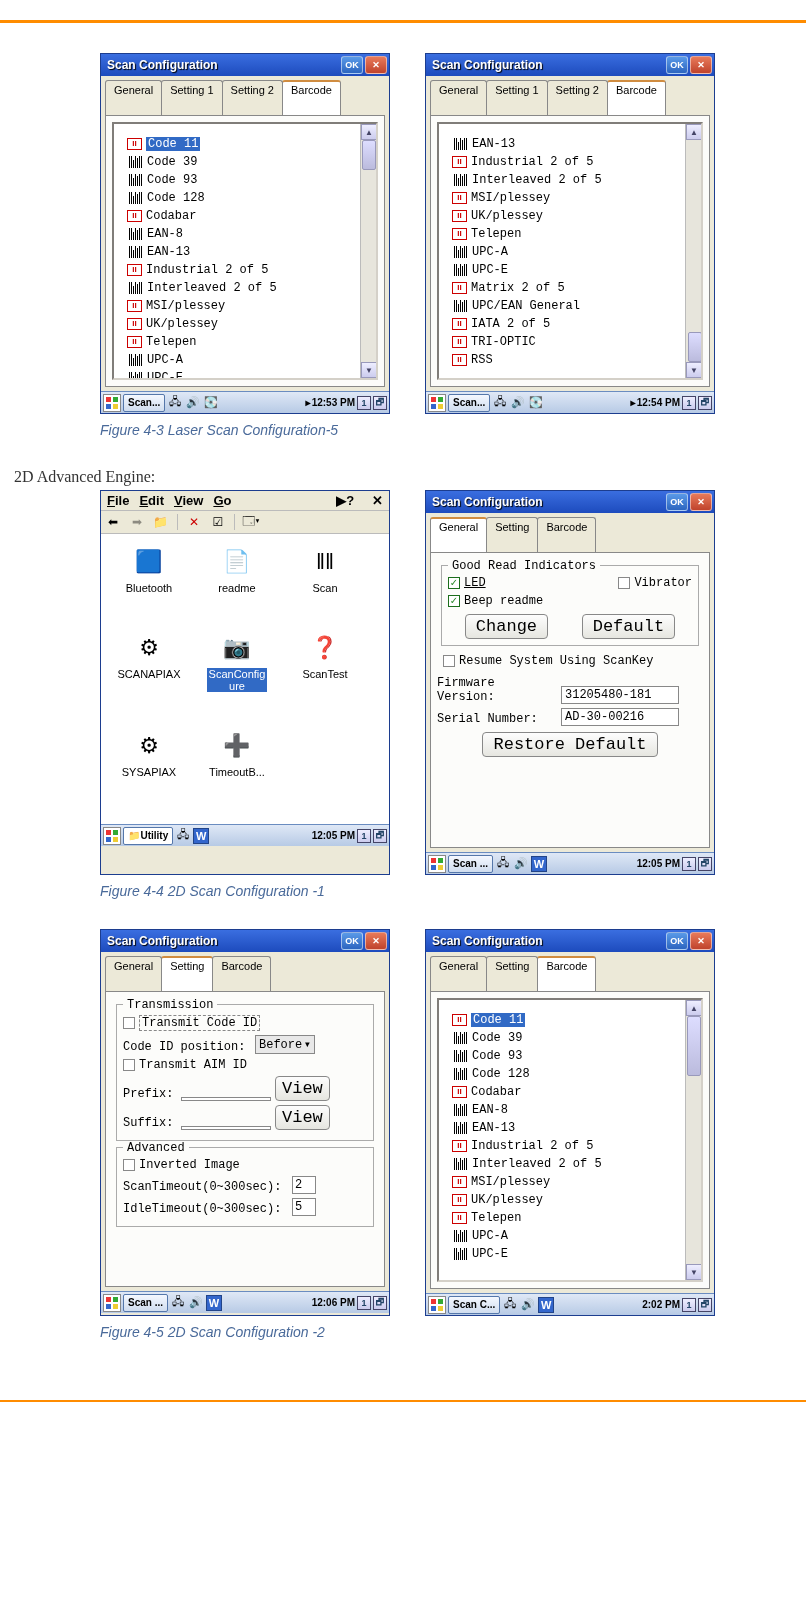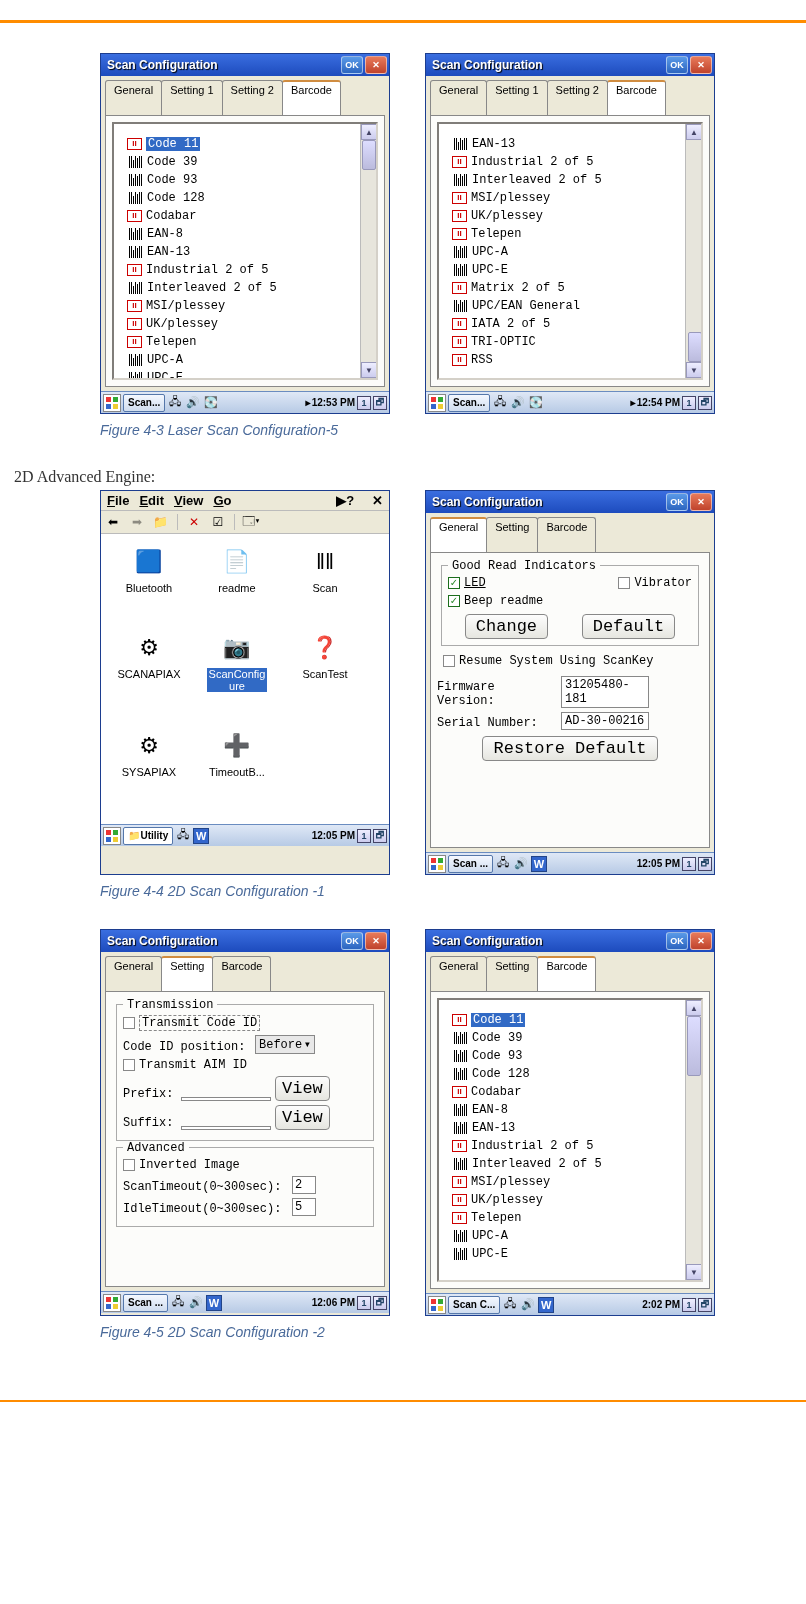--- a/index.html
+++ b/index.html
@@ -57,21 +57,21 @@
   .grp { border: 1px solid #aaa; margin: 6px 4px; padding: 8px 6px 6px 6px; position: relative; }
   .grp .legend { position: absolute; top: -7px; left: 6px; background: #fcfcfa; padding: 0 4px; font-family: "Courier New", monospace; font-size: 12px; }
   .chk { display: flex; align-items: center; gap: 4px; margin: 2px 0; }
   .chk .box { width: 12px; height: 12px; border: 1px solid #1c6e1c; background: #fff; display: flex; align-items: center; justify-content: center; font-size: 10px; color: #2a8a2a; line-height: 1; }
   .chk.gray .box { border-color: #888; }
   .chk .lbl { font-family: "Courier New", monospace; font-size: 12px; }
   .btn { padding: 2px 10px; border: 1px solid #888; background: linear-gradient(#fdfdfd,#e6e6e0); border-radius: 4px; font-family: "Courier New", monospace; font-size: 17px; }
   .btnrow { display: flex; justify-content: space-around; margin-top: 6px; }
   .fld { display: flex; align-items: flex-end; gap: 4px; margin: 4px 0; font-family: "Courier New", monospace; font-size: 12px; }
   .fld .lbl2 { width: 120px; }
-  .fld .inp { border: 1px solid #888; background: #fff; padding: 1px 3px; width: 88px; font-family: "Courier New", monospace; font-size: 12px; }
+  .fld .inp { border: 1px solid #888; background: #fff; padding: 1px 3px; width: 118px; font-family: "Courier New", monospace; font-size: 12px; }
   .center-btn { display: flex; justify-content: center; margin-top: 6px; }
   .inpsm { border: 1px solid #888; background: #fff; width: 24px; font-family: "Courier New", monospace; font-size: 12px; padding: 1px 2px; }
 
   
   .menubar { display: flex; gap: 10px; padding: 2px 6px; font-size: 13px; align-items: center; border-bottom: 1px solid #bbb; }
   .menubar .mi { font-weight: bold; }
   .menubar .mi u { text-decoration: underline; }
   .menubar .help { margin-left: auto; font-weight: bold; }
   .toolbar { display: flex; gap: 4px; padding: 2px; border-bottom: 1px solid #bbb; align-items: center; }
   .tico { width: 20px; height: 18px; border: 1px solid transparent; display: flex; align-items: center; justify-content: center; font-size: 12px; }

